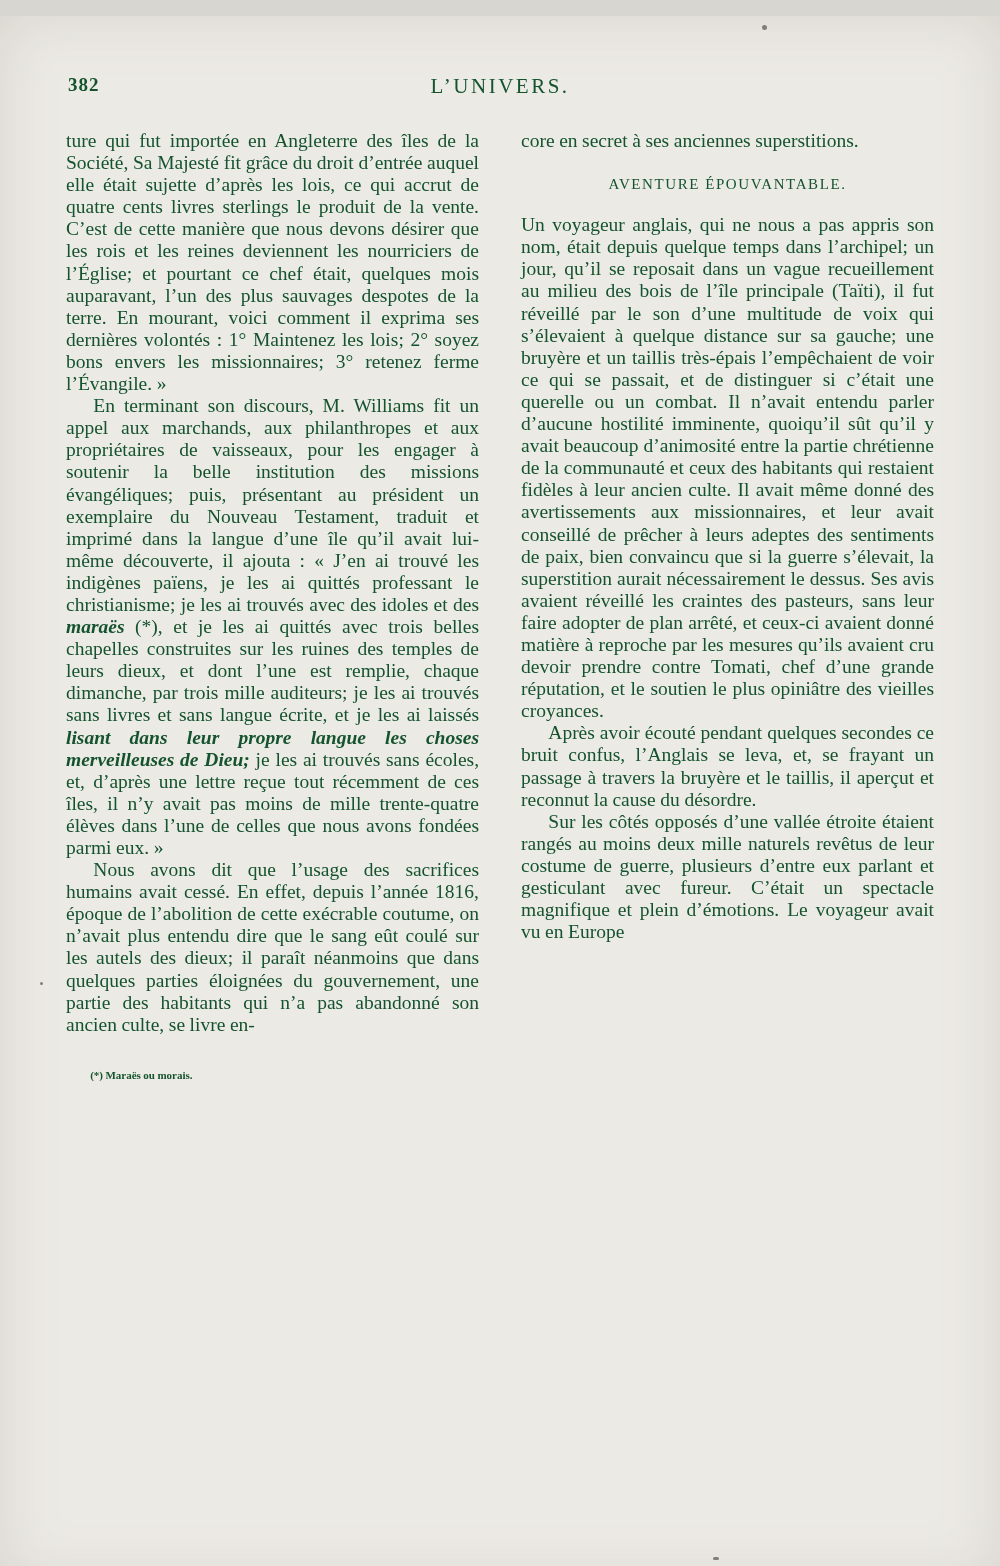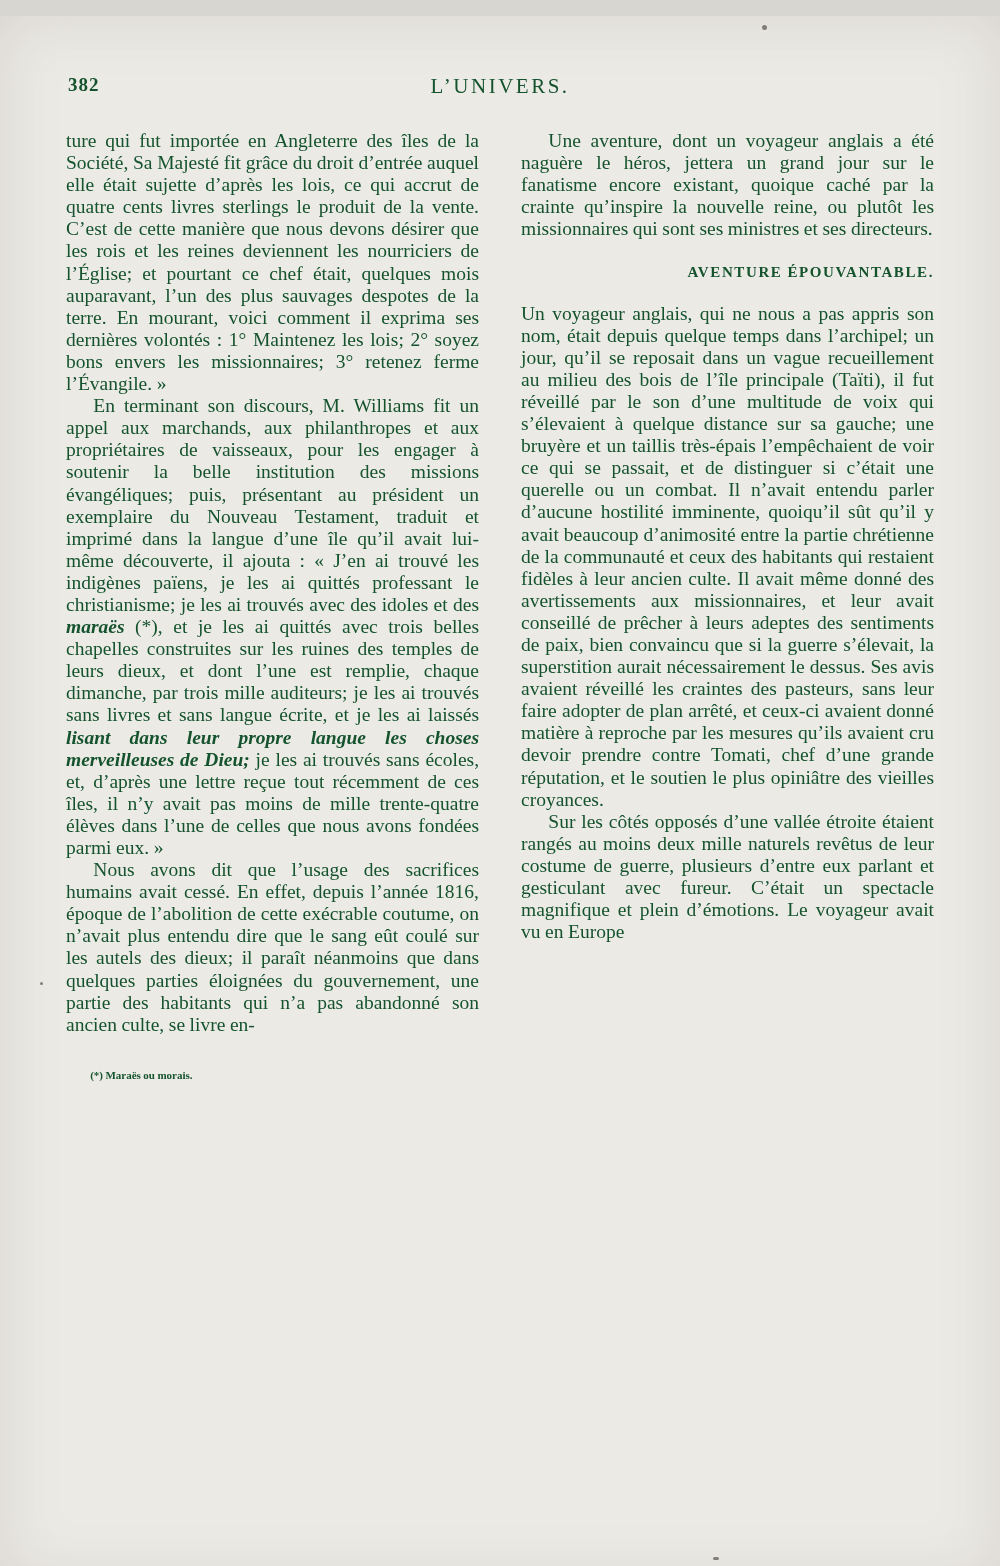--- a/index.html
+++ b/index.html
@@ -59,23 +59,23 @@
   }
   .column p.noindent {
     text-indent: 0;
   }
   .italic {
     font-style: italic;
     font-weight: bold;
   }
   .section-heading {
     margin: 21px 0 19px 0;
-    text-align: right;
+    text-align: center;
     font-size: 15px;
-    font-weight: bold;
+    font-weight: normal;
     letter-spacing: 1.6px;
     text-indent: 0;
   }
   .footnote {
     margin-top: 28px !important;
     padding-left: 2.2em;
     font-size: 11px;
     font-weight: bold;
     text-indent: 0 !important;
     text-align: left;
@@ -107,20 +107,21 @@
   <div class="columns">
 
     <div class="column">
       <p class="noindent">ture qui fut importée en Angleterre des îles de la Société, Sa Majesté fit grâce du droit d’entrée auquel elle était sujette d’après les lois, ce qui accrut de quatre cents livres sterlings le produit de la vente. C’est de cette manière que nous devons désirer que les rois et les reines deviennent les nourriciers de l’Église; et pourtant ce chef était, quelques mois auparavant, l’un des plus sauvages despotes de la terre. En mourant, voici comment il exprima ses dernières volontés : 1° Maintenez les lois; 2° soyez bons envers les missionnaires; 3° retenez ferme l’Évangile. »</p>
       <p><span>En terminant son discours, M. Williams fit un appel aux marchands, aux philanthropes et aux propriétaires de vaisseaux, pour les engager à soutenir la belle institution des missions évangéliques; puis, présentant au président un exemplaire du Nouveau Testament, traduit et imprimé dans la langue d’une île qu’il avait lui-même découverte, il ajouta : « J’en ai trouvé les indigènes païens, je les ai quittés professant le christianisme; je les ai trouvés avec des idoles et des </span><span class="italic">maraës</span><span> (*), et je les ai quittés avec trois belles chapelles construites sur les ruines des temples de leurs dieux, et dont l’une est remplie, chaque dimanche, par trois mille auditeurs; je les ai trouvés sans livres et sans langue écrite, et je les ai laissés </span><span class="italic">lisant dans leur propre langue les choses merveilleuses de Dieu;</span><span> je les ai trouvés sans écoles, et, d’après une lettre reçue tout récemment de ces îles, il n’y avait pas moins de mille trente-quatre élèves dans l’une de celles que nous avons fondées parmi eux. »</span></p>
       <p>Nous avons dit que l’usage des sacrifices humains avait cessé. En effet, depuis l’année 1816, époque de l’abolition de cette exécrable coutume, on n’avait plus entendu dire que le sang eût coulé sur les autels des dieux; il paraît néanmoins que dans quelques parties éloignées du gouvernement, une partie des habitants qui n’a pas abandonné son ancien culte, se livre en-</p>
       <p class="footnote">(*) Maraës ou morais.</p>
     </div>
 
     <div class="column">
-      <p>Une aventure, dont un voyageur anglais a été naguère le héros, jettera un grand jour sur le fanatisme encore existant, quoique caché par la crainte qu’inspire la nouvelle reine, ou plutôt les missionnaires qui sont ses ministres et ses directeurs.</p>
+      <p class="noindent">core en secret à ses anciennes superstitions.</p>
       <h2 class="section-heading">AVENTURE ÉPOUVANTABLE.</h2>
       <p class="noindent">Un voyageur anglais, qui ne nous a pas appris son nom, était depuis quelque temps dans l’archipel; un jour, qu’il se reposait dans un vague recueillement au milieu des bois de l’île principale (Taïti), il fut réveillé par le son d’une multitude de voix qui s’élevaient à quelque distance sur sa gauche; une bruyère et un taillis très-épais l’empêchaient de voir ce qui se passait, et de distinguer si c’était une querelle ou un combat. Il n’avait entendu parler d’aucune hostilité imminente, quoiqu’il sût qu’il y avait beaucoup d’animosité entre la partie chrétienne de la communauté et ceux des habitants qui restaient fidèles à leur ancien culte. Il avait même donné des avertissements aux missionnaires, et leur avait conseillé de prêcher à leurs adeptes des sentiments de paix, bien convaincu que si la guerre s’élevait, la superstition aurait nécessairement le dessus. Ses avis avaient réveillé les craintes des pasteurs, sans leur faire adopter de plan arrêté, et ceux-ci avaient donné matière à reproche par les mesures qu’ils avaient cru devoir prendre contre Tomati, chef d’une grande réputation, et le soutien le plus opiniâtre des vieilles croyances.</p>
+      <p>Après avoir écouté pendant quelques secondes ce bruit confus, l’Anglais se leva, et, se frayant un passage à travers la bruyère et le taillis, il aperçut et reconnut la cause du désordre.</p>
       <p>Sur les côtés opposés d’une vallée étroite étaient rangés au moins deux mille naturels revêtus de leur costume de guerre, plusieurs d’entre eux parlant et gesticulant avec fureur. C’était un spectacle magnifique et plein d’émotions. Le voyageur avait vu en Europe</p>
     </div>
 
   </div>
 </div>
 
 </body></html>

